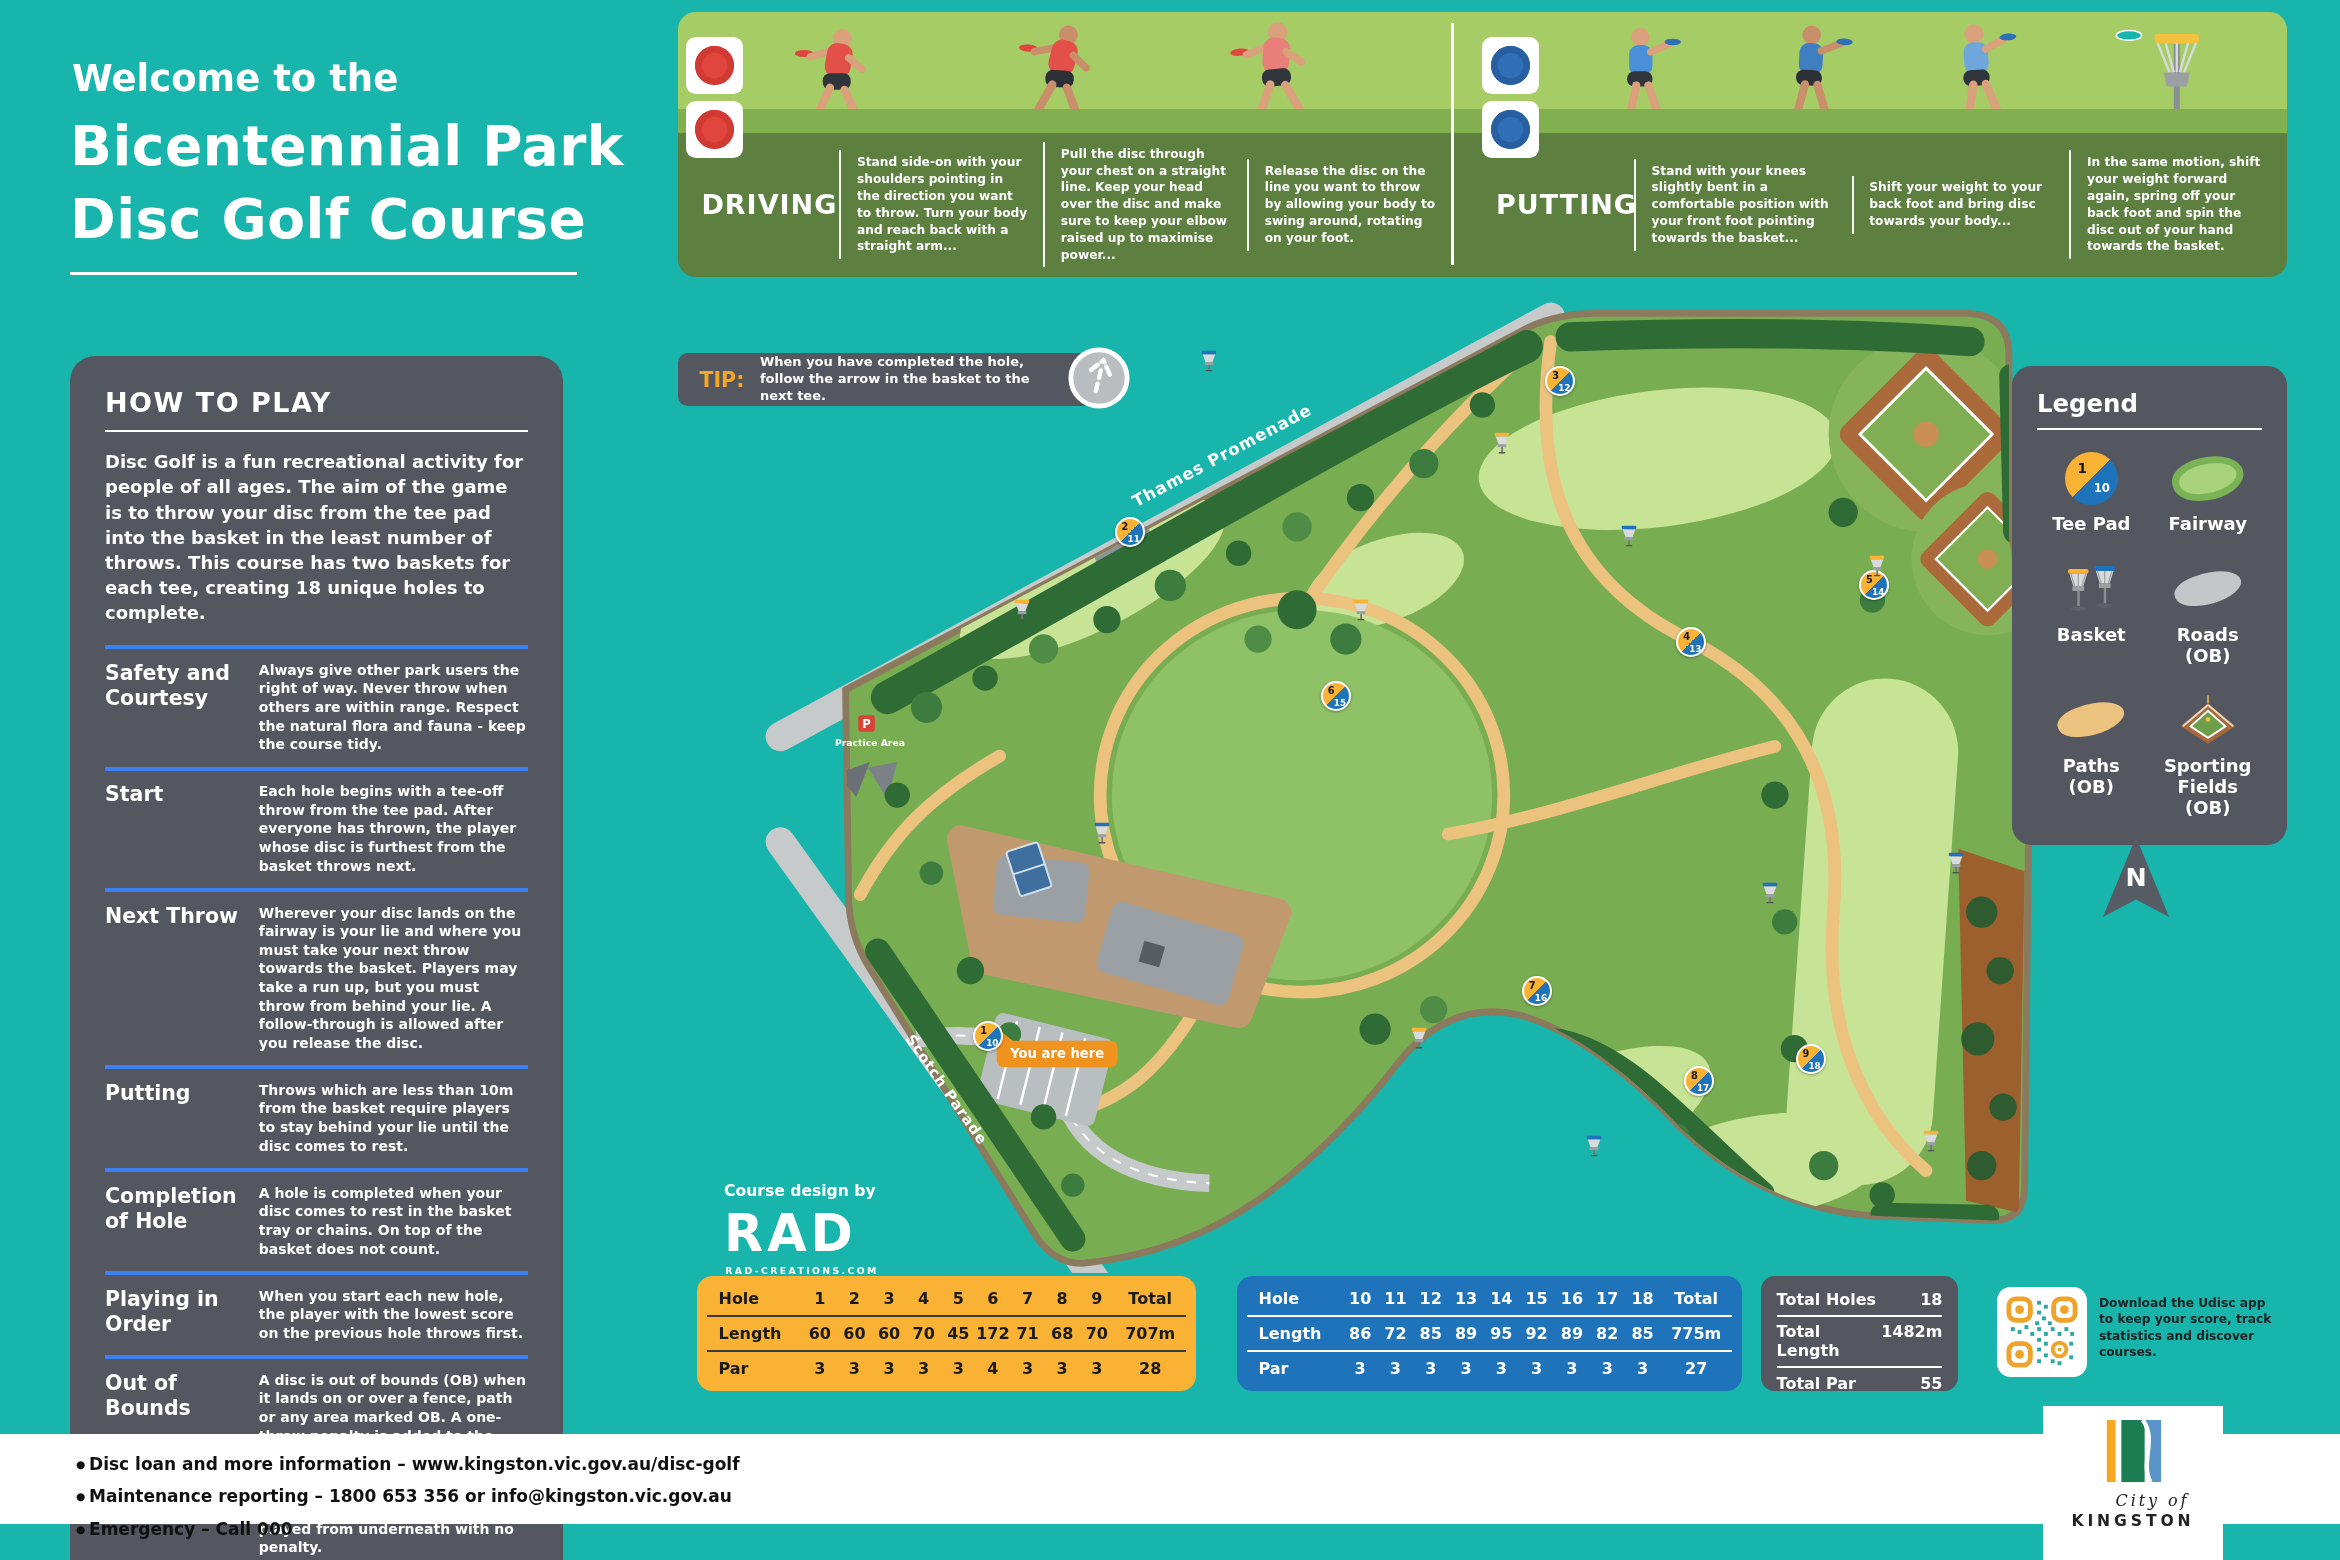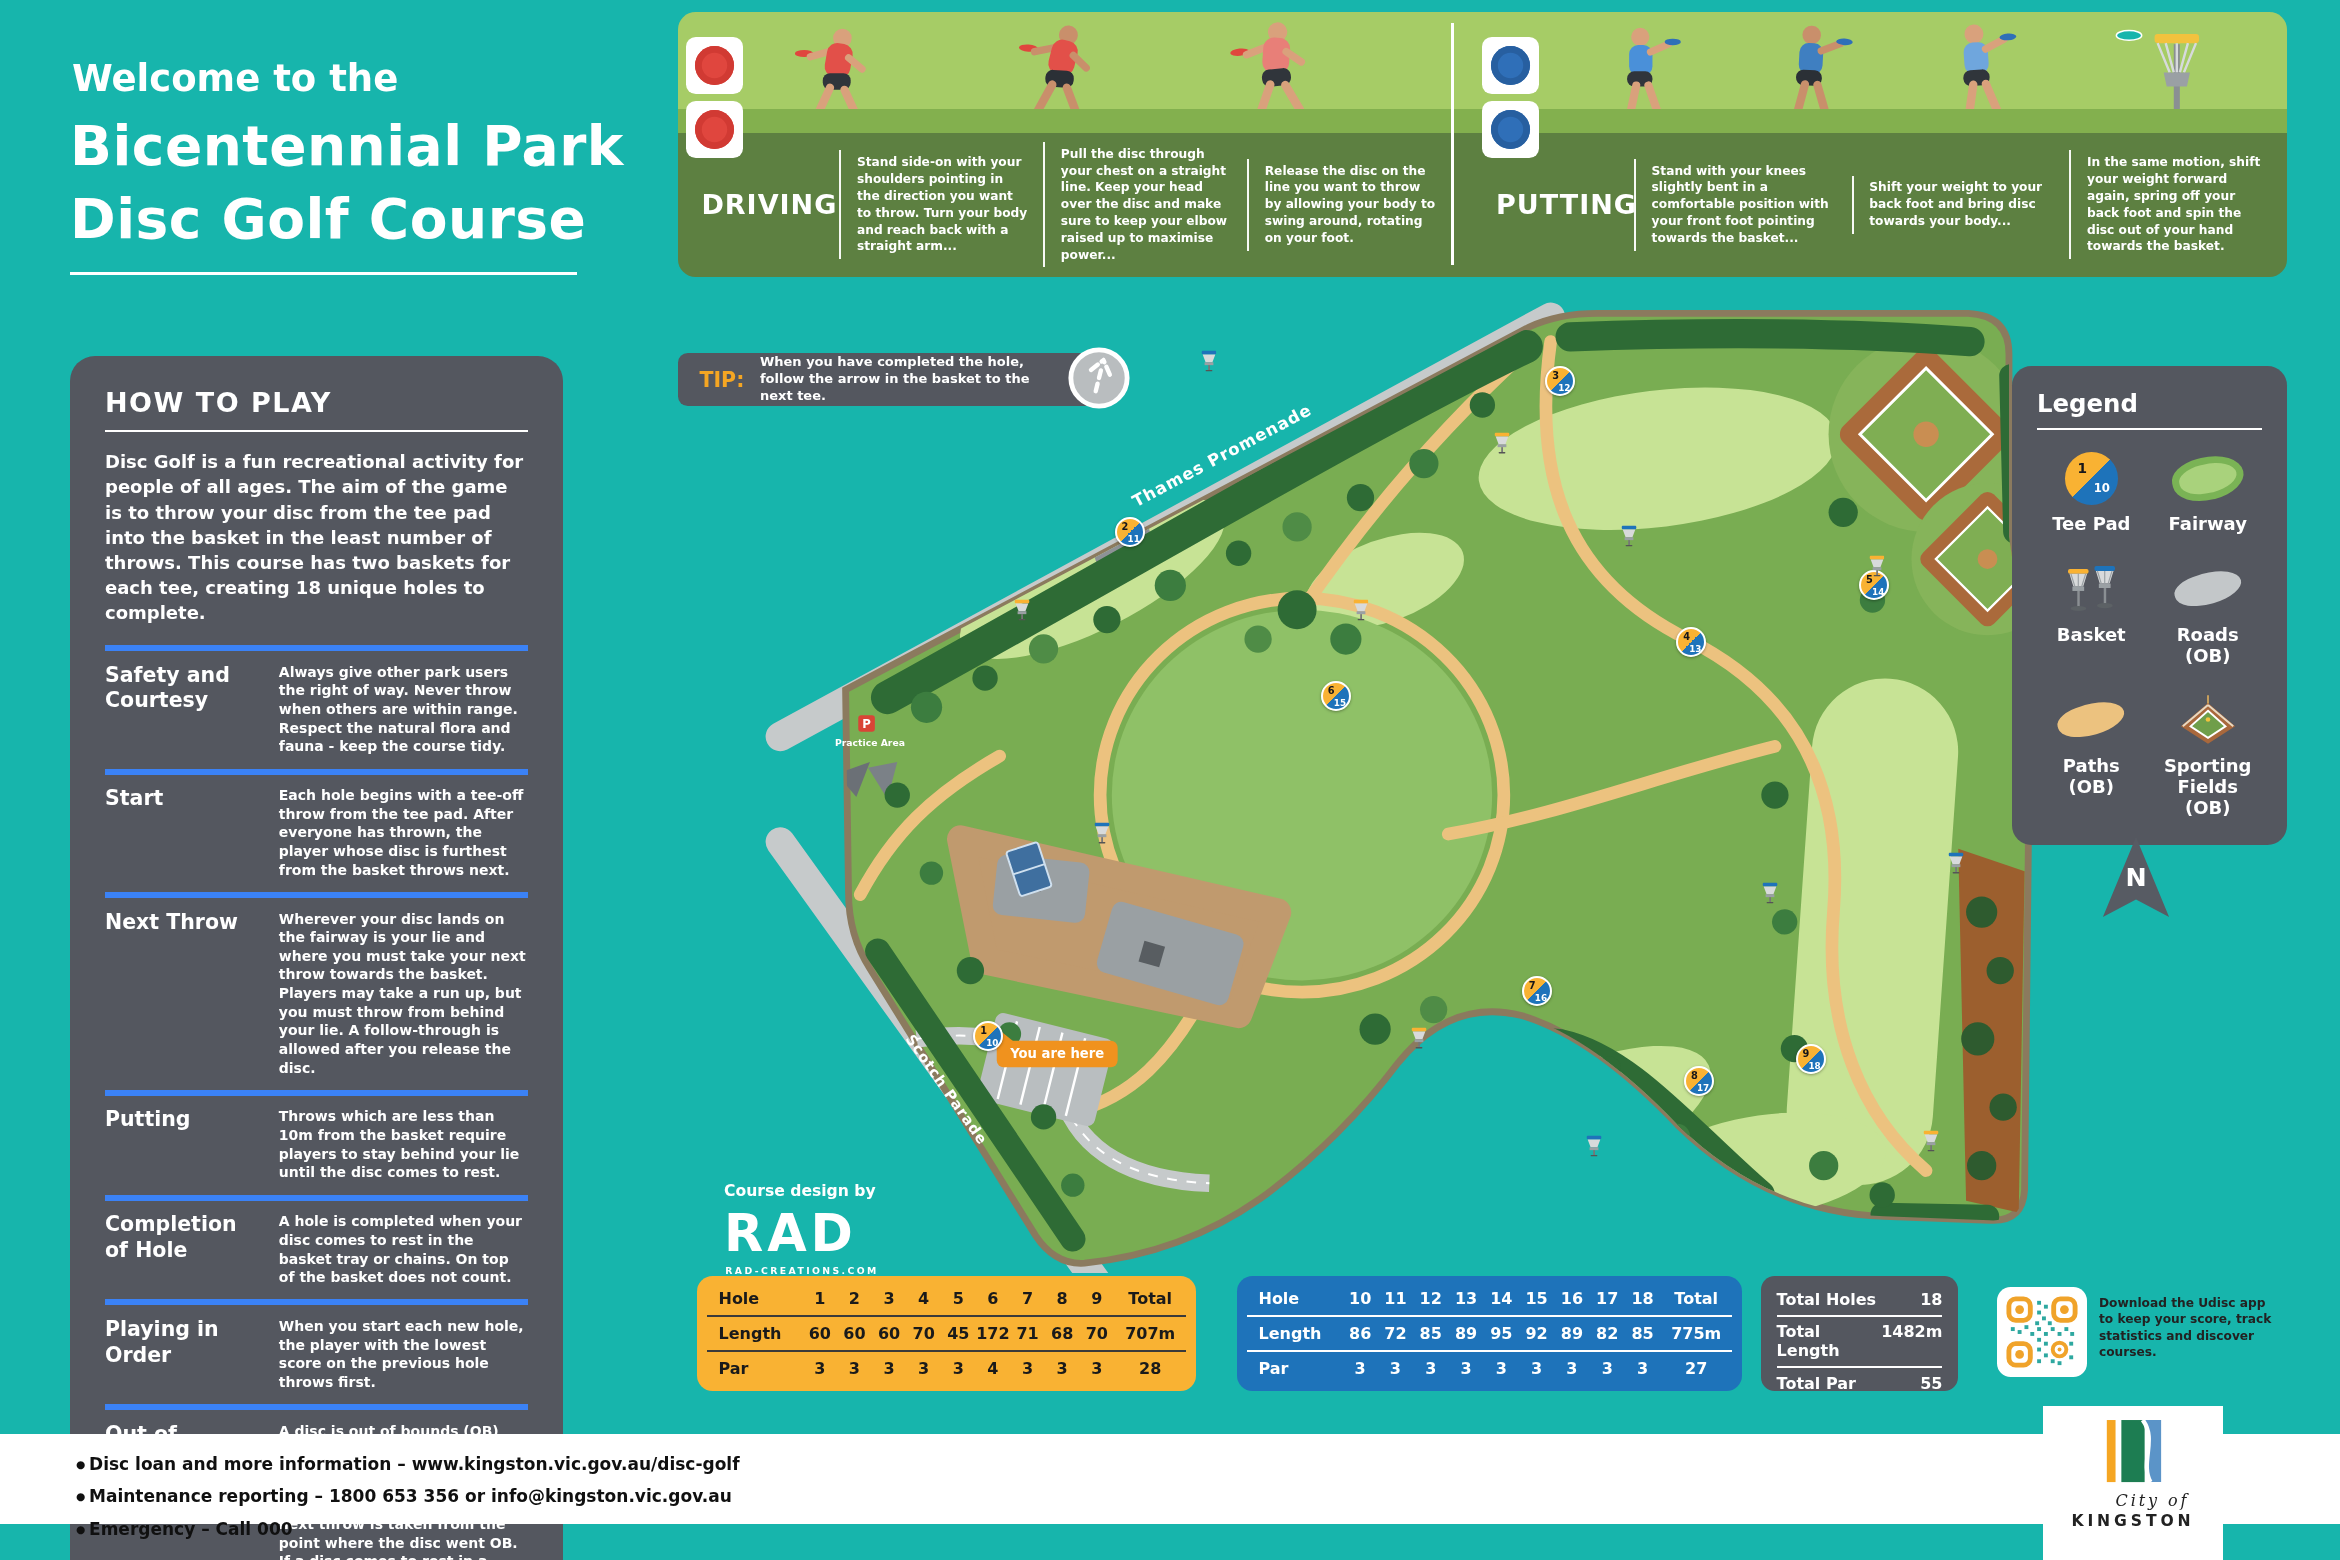--- a/index.html
+++ b/index.html
@@ -25,21 +25,21 @@
   .discsq .disc{width:39px;height:39px;border-radius:50%;}
   .disc.red{background:#e0463e;box-shadow:inset 0 0 0 6.8px #d13a33;}
   .disc.blue{background:#2f6fb8;box-shadow:inset 0 0 0 6.8px #275fa0;}
   .figs{position:absolute;left:0;top:0;}
   
   .howto{position:absolute;left:70px;top:356px;width:493px;background:#54575f;border-radius:25px;
     padding:31px 35px 25px;box-sizing:border-box;color:#fff;}
   .howto h2{margin:0;font-size:27px;letter-spacing:1.5px;}
   .howto .hr{height:2px;background:#fff;margin:11.7px 0 17.6px;}
   .howto .intro{font-size:18px;font-weight:bold;line-height:1.4;margin-bottom:19.5px;}
-  .sec{display:flex;border-top:6px solid #3b82f6;padding:11.7px 0 12.7px;gap:20px;}
+  .sec{display:flex;border-top:4px solid #3b82f6;padding:11.7px 0 12.7px;}
   .sec .lab{width:146px;flex:none;font-weight:bold;font-size:20.5px;line-height:1.25;padding-right:7.8px;}
   .sec .txt{flex:1;font-size:14px;line-height:1.33;font-weight:bold;}
   
   .tip{position:absolute;left:678px;top:353px;width:427px;height:53px;background:#54575f;border-radius:9.8px;
     display:flex;align-items:center;padding-left:21.5px;box-sizing:border-box;color:#fff;}
   .tip .tl{color:#f5a623;font-weight:bold;font-size:20.5px;margin-right:15.6px;}
   .tip .tx{font-size:13px;font-weight:bold;line-height:1.3;width:283px;}
   .tip .circ{position:absolute;right:-27px;top:-7.8px;}
   
   .legend{position:absolute;left:2012px;top:366px;width:275px;background:#54575f;border-radius:19.5px;

